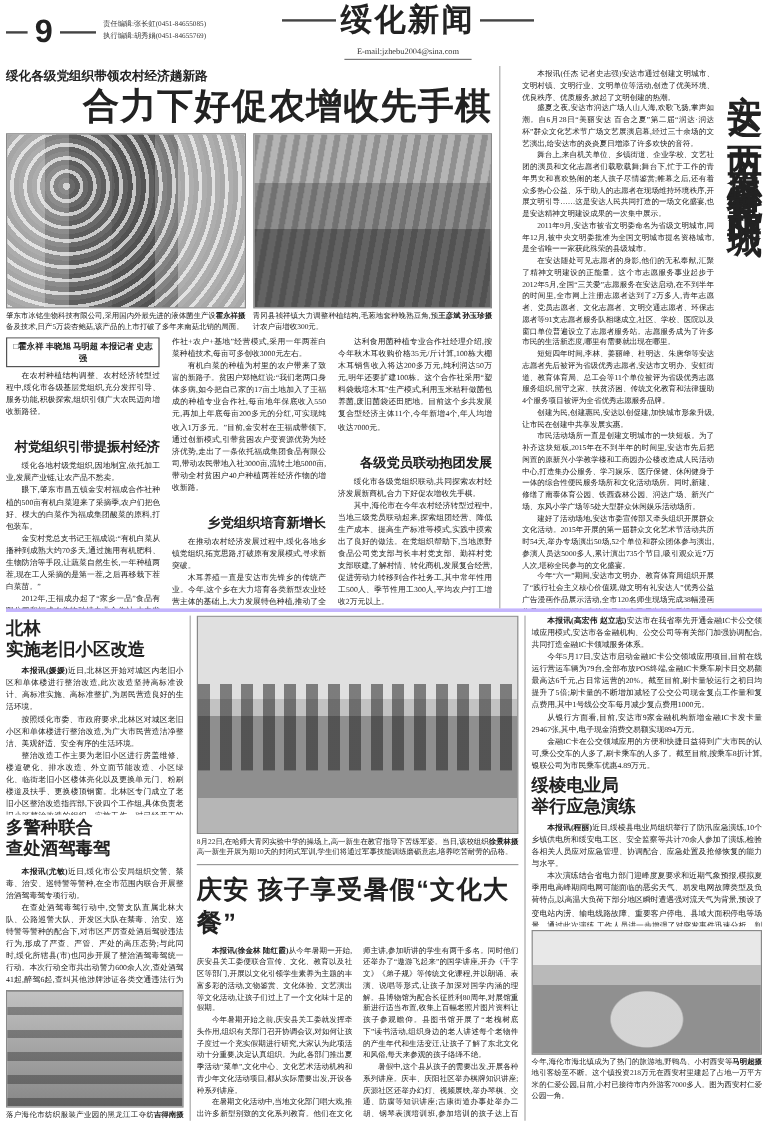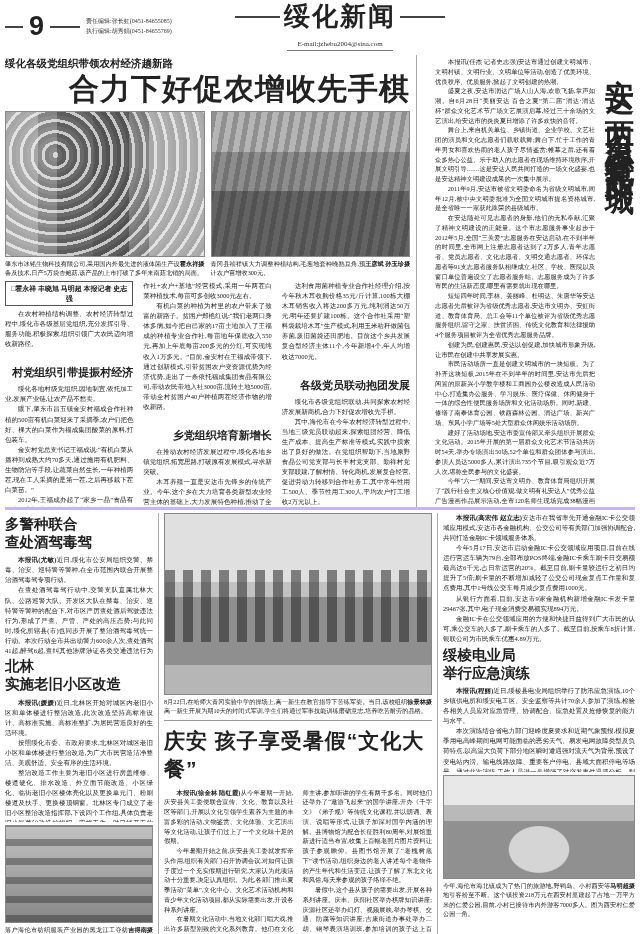--- a/index.html
+++ b/index.html
@@ -157,34 +157,34 @@
         <p>今年“六一”期间,安达市文明办、教育体育局组织开展了“践行社会主义核心价值观,做文明有礼安达人”优秀公益广告漫画作品展示活动,全市120名师生现场完成38幅漫画作品,一幅幅栩栩如生的作品,饱含了师生们热爱祖国、热爱家乡的真挚感情。</p>
       </div>
       <div class="vert-headline sans">安达  两万志愿者托起文明城</div>
     </aside>
   </section>
 
   <section class="bottom">
 
     <div class="bcol bcol-left">
       <article>
-        <h2 class="brief sans">多警种联合
-查处酒驾毒驾</h2>
-        <div class="btxt btxt-police">
-          <p><span class="lead-in">本报讯(尤敏)</span><span>近日,绥化市公安局组织交警、禁毒、治安、巡特警等警种,在全市范围内联合开展整治酒驾毒驾专项行动。</span></p>
-          <p>在查处酒驾毒驾行动中,交警支队直属北林大队、公路巡警大队、开发区大队在禁毒、治安、巡特警等警种的配合下,对市区严厉查处酒后驾驶违法行为,形成了严查、严管、严处的高压态势;与此同时,绥化所辖县(市)也同步开展了整治酒驾毒驾统一行动。本次行动全市共出动警力600余人次,查处酒驾41起,醉驾6起,查纠其他涉牌涉证各类交通违法行为28起,打击和震慑了酒驾毒驾交通违法行为。</p>
-        </div>
-      </article>
-      <article>
         <h2 class="brief sans">北林
 实施老旧小区改造</h2>
         <div class="btxt btxt-beilin">
           <p><span class="lead-in">本报讯(媛媛)</span><span>近日,北林区开始对城区内老旧小区和单体楼进行整治改造,此次改造坚持高标准设计、高标准实施、高标准整扩,为居民营造良好的生活环境。</span></p>
           <p>按照绥化市委、市政府要求,北林区对城区老旧小区和单体楼进行整治改造,为广大市民营造洁净整洁、美观舒适、安全有序的生活环境。</p>
           <p>整治改造工作主要为老旧小区进行房盖维修、楼道硬化、排水改造、外立面节能改造、小区绿化、临街老旧小区楼体亮化以及更换单元门、粉刷楼道及扶手、更换楼顶钢窗。北林区专门成立了老旧小区整治改造指挥部,下设四个工作组,具体负责老旧小区整治改造的组织、实施工作。对已经开工的改造工程的安全监督,北林区建设局、安监局等部门采取提前介入的办法,深入开工现场,确保施工安全和工程建设质量。</p>
+        </div>
+      </article>
+      <article>
+        <h2 class="brief sans">多警种联合
+查处酒驾毒驾</h2>
+        <div class="btxt btxt-police">
+          <p><span class="lead-in">本报讯(尤敏)</span><span>近日,绥化市公安局组织交警、禁毒、治安、巡特警等警种,在全市范围内联合开展整治酒驾毒驾专项行动。</span></p>
+          <p>在查处酒驾毒驾行动中,交警支队直属北林大队、公路巡警大队、开发区大队在禁毒、治安、巡特警等警种的配合下,对市区严厉查处酒后驾驶违法行为,形成了严查、严管、严处的高压态势;与此同时,绥化所辖县(市)也同步开展了整治酒驾毒驾统一行动。本次行动全市共出动警力600余人次,查处酒驾41起,醉驾6起,查纠其他涉牌涉证各类交通违法行为28起,打击和震慑了酒驾毒驾交通违法行为。</p>
         </div>
       </article>
       <figure style="margin:0;">
         <div class="photo ph-garment photo-garment"></div>
         <figcaption><b class="credit">吉得南摄</b><span>落户海伦市纺织服装产业园的黑龙江工夺纺织服装开发有限公司,产品大部分以订单销售形式销往日本、韩国、加拿大等国家和地区。今年预计生产服装80万套,实现产值2.2亿元,销售收入2.1亿元,利税1836万元。</span></figcaption>
       </figure>
     </div>
 
     <div class="bcol bcol-mid">
       <figure style="margin:0;">

